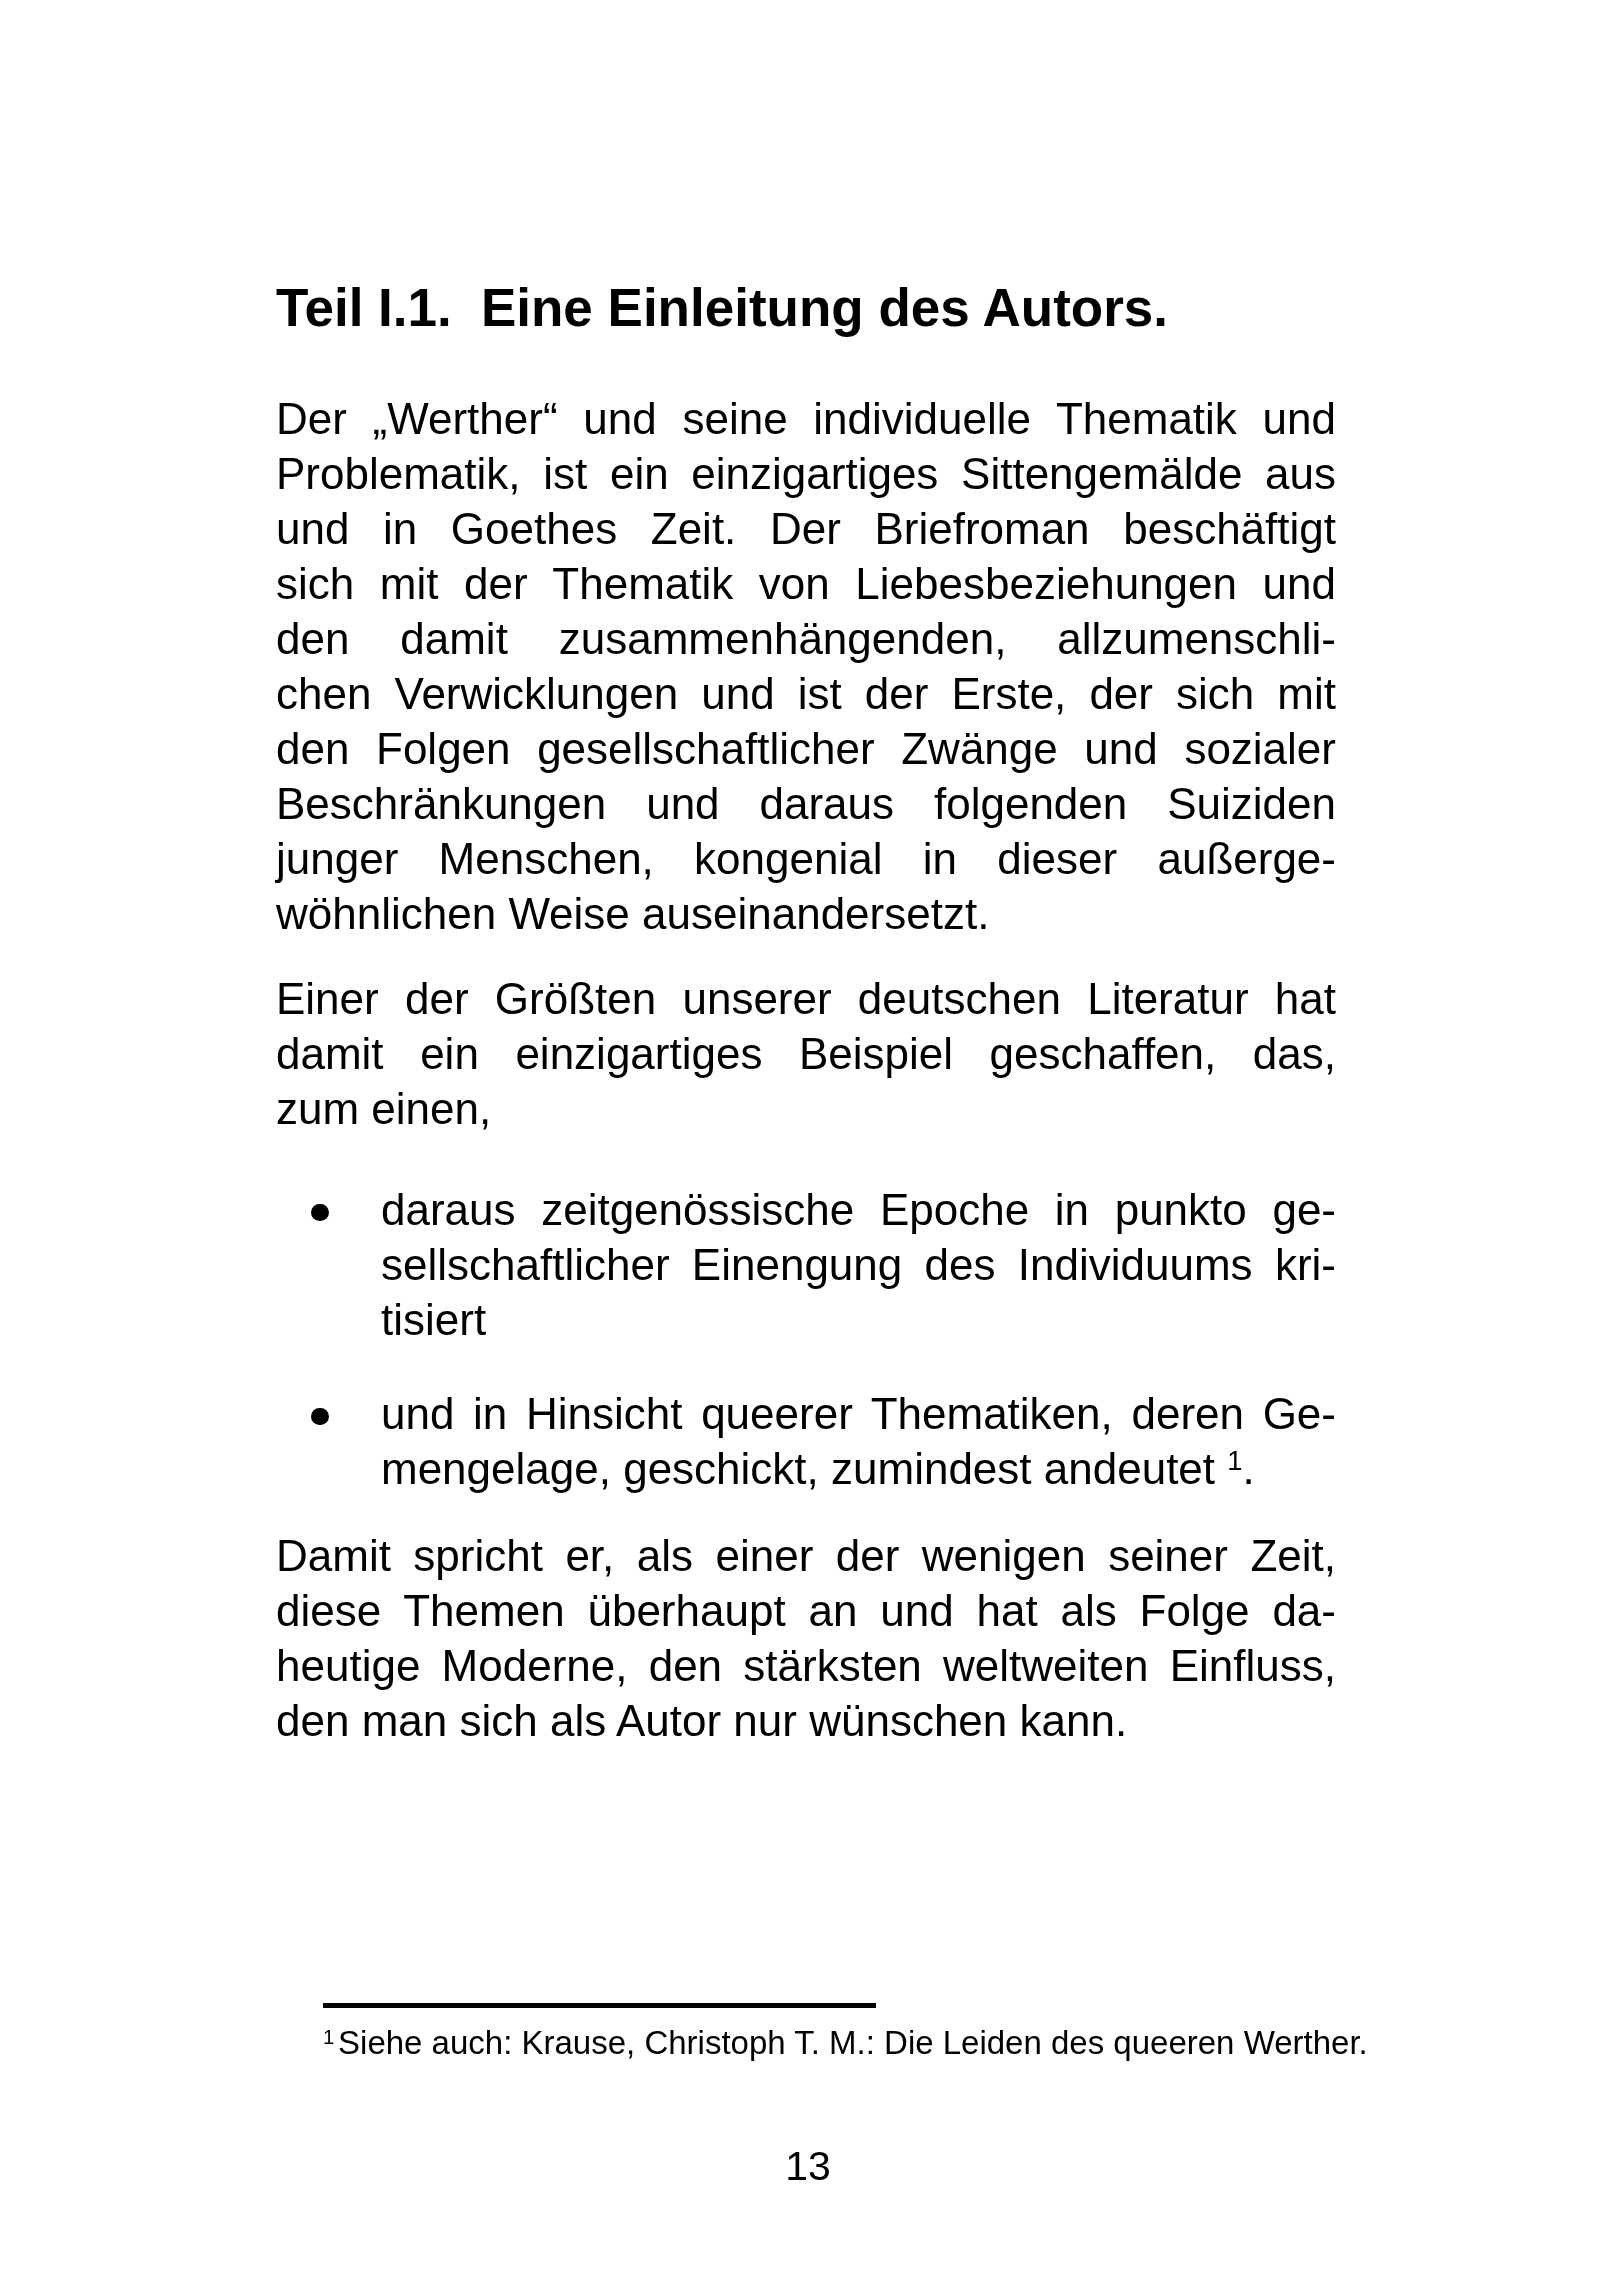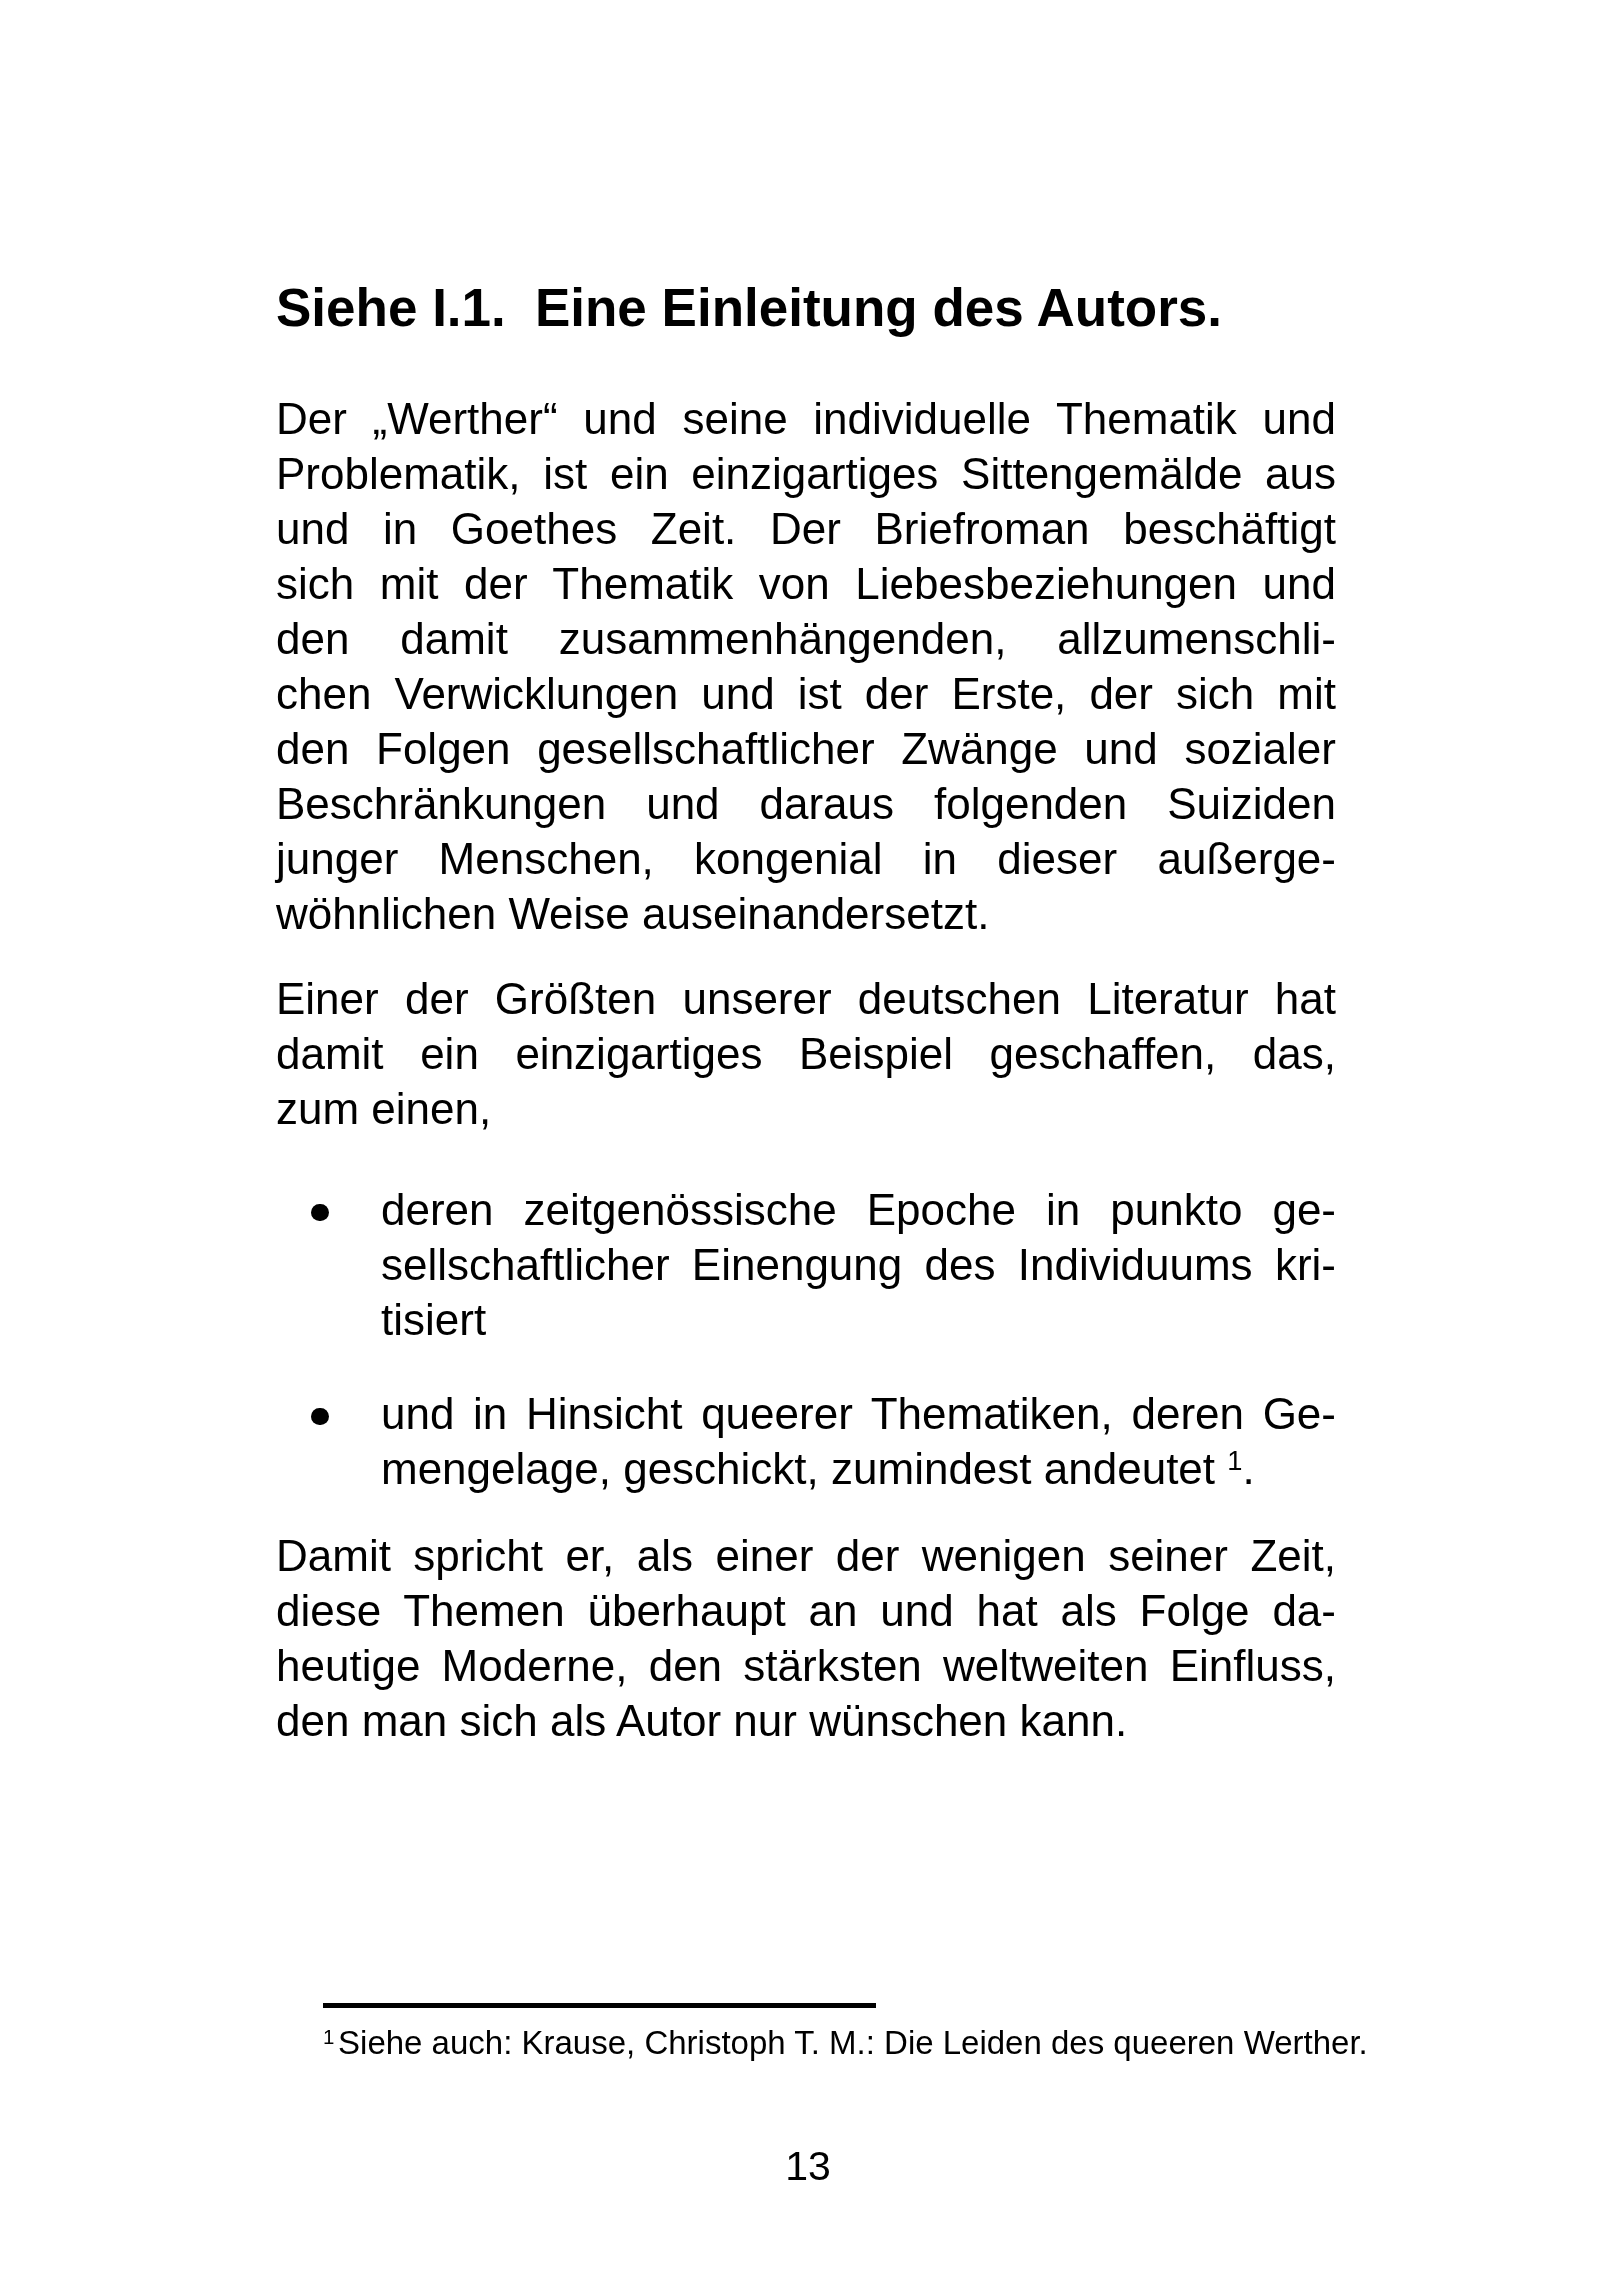--- a/index.html
+++ b/index.html
@@ -104,21 +104,21 @@
     line-height: 1.1;
   }
 </style>
 </head>
 <body>
 
 <div class="page">
 
   <div class="content">
     <h1 class="heading">
-      <span class="heading-number">Siehe I.1.</span><span class="heading-text">Eine Einleitung des Autors.</span>
+      <span class="heading-number">Teil I.1.</span><span class="heading-text">Eine Einleitung des Autors.</span>
     </h1>
 
     <main id="body-text">
         <div class="para">
           <div class="line">Der „Werther“ und seine individuelle Thematik und</div>
           <div class="line">Problematik, ist ein einzigartiges Sittengemälde aus</div>
           <div class="line">und in Goethes Zeit. Der Briefroman beschäftigt</div>
           <div class="line">sich mit der Thematik von Liebesbeziehungen und</div>
           <div class="line">den damit zusammenhängenden, allzumenschli-</div>
           <div class="line">chen Verwicklungen und ist der Erste, der sich mit</div>
@@ -127,21 +127,21 @@
           <div class="line">junger Menschen, kongenial in dieser außerge-</div>
           <div class="line last">wöhnlichen Weise auseinandersetzt.</div>
         </div>
         <div class="para">
           <div class="line">Einer der Größten unserer deutschen Literatur hat</div>
           <div class="line">damit ein einzigartiges Beispiel geschaffen, das,</div>
           <div class="line last">zum einen,</div>
         </div>
         <div class="bullet-item">
           <span class="bullet-dot"></span>
-          <div class="line">deren zeitgenössische Epoche in punkto ge-</div>
+          <div class="line">daraus zeitgenössische Epoche in punkto ge-</div>
           <div class="line">sellschaftlicher Einengung des Individuums kri-</div>
           <div class="line last">tisiert</div>
         </div>
         <div class="bullet-item">
           <span class="bullet-dot"></span>
           <div class="line">und in Hinsicht queerer Thematiken, deren Ge-</div>
           <div class="line last">mengelage, geschickt, zumindest andeutet <sup class="supref">1</sup>.</div>
         </div>
         <div class="para">
           <div class="line">Damit spricht er, als einer der wenigen seiner Zeit,</div>

